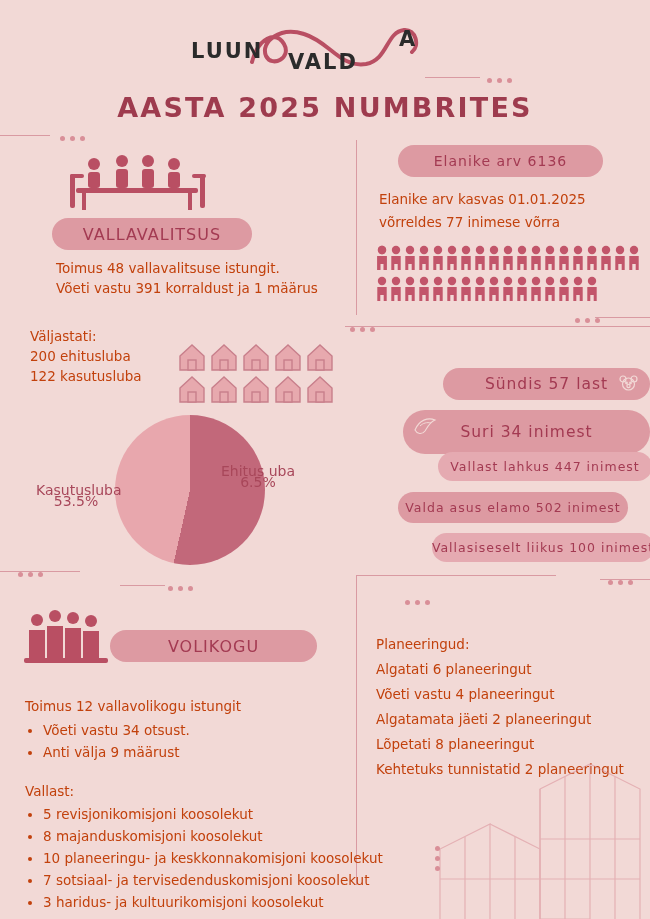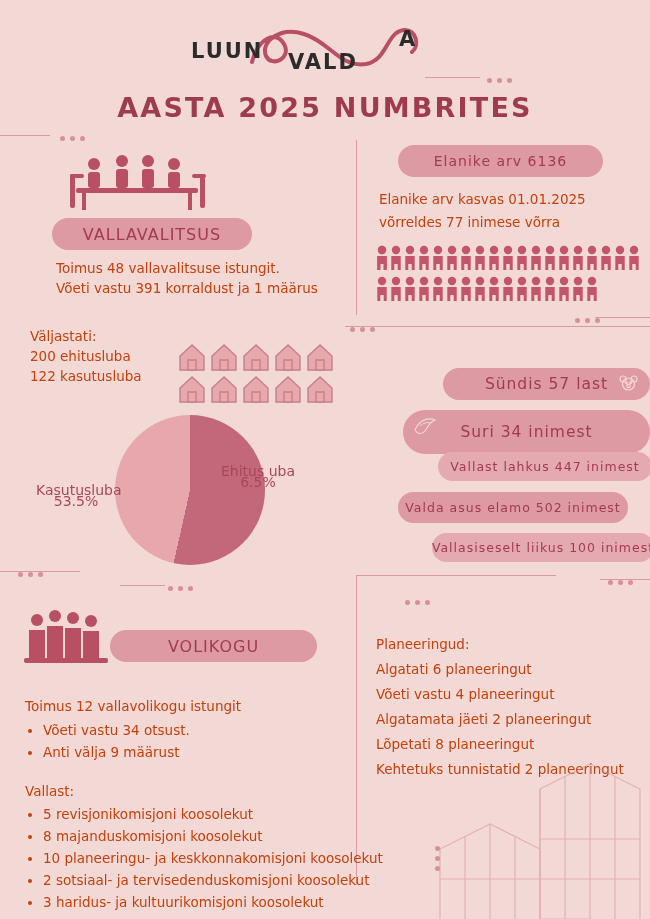--- a/index.html
+++ b/index.html
@@ -361,21 +361,21 @@
       <li>Anti välja 9 määrust</li>
     </ul>
   </div>
 
   <div class="txt" style="left:25px; top:781px; width:420px;">
     <div>Vallast:</div>
     <ul class="bul" style="margin-top:3px;">
       <li>5 revisjonikomisjoni koosolekut</li>
       <li>8 majanduskomisjoni koosolekut</li>
       <li>10 planeeringu- ja keskkonnakomisjoni koosolekut</li>
-      <li>2 sotsiaal- ja tervisedenduskomisjoni koosolekut</li>
+      <li>7 sotsiaal- ja tervisedenduskomisjoni koosolekut</li>
       <li>3 haridus- ja kultuurikomisjoni koosolekut</li>
     </ul>
   </div>
 
   <div class="txt" style="left:376px; top:632px; width:270px; line-height:25px;">
     <div>Planeeringud:</div>
     <div>Algatati 6 planeeringut</div>
     <div>Võeti vastu 4 planeeringut</div>
     <div>Algatamata jäeti 2 planeeringut</div>
     <div>Lõpetati 8 planeeringut</div>

